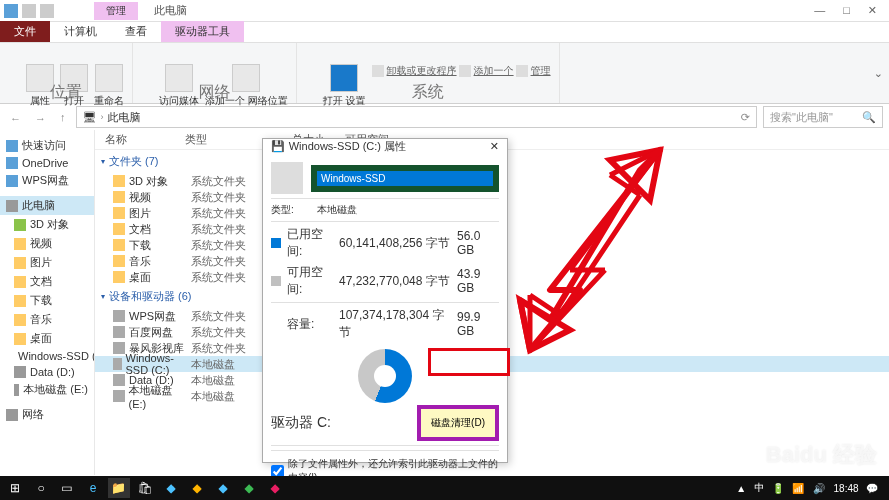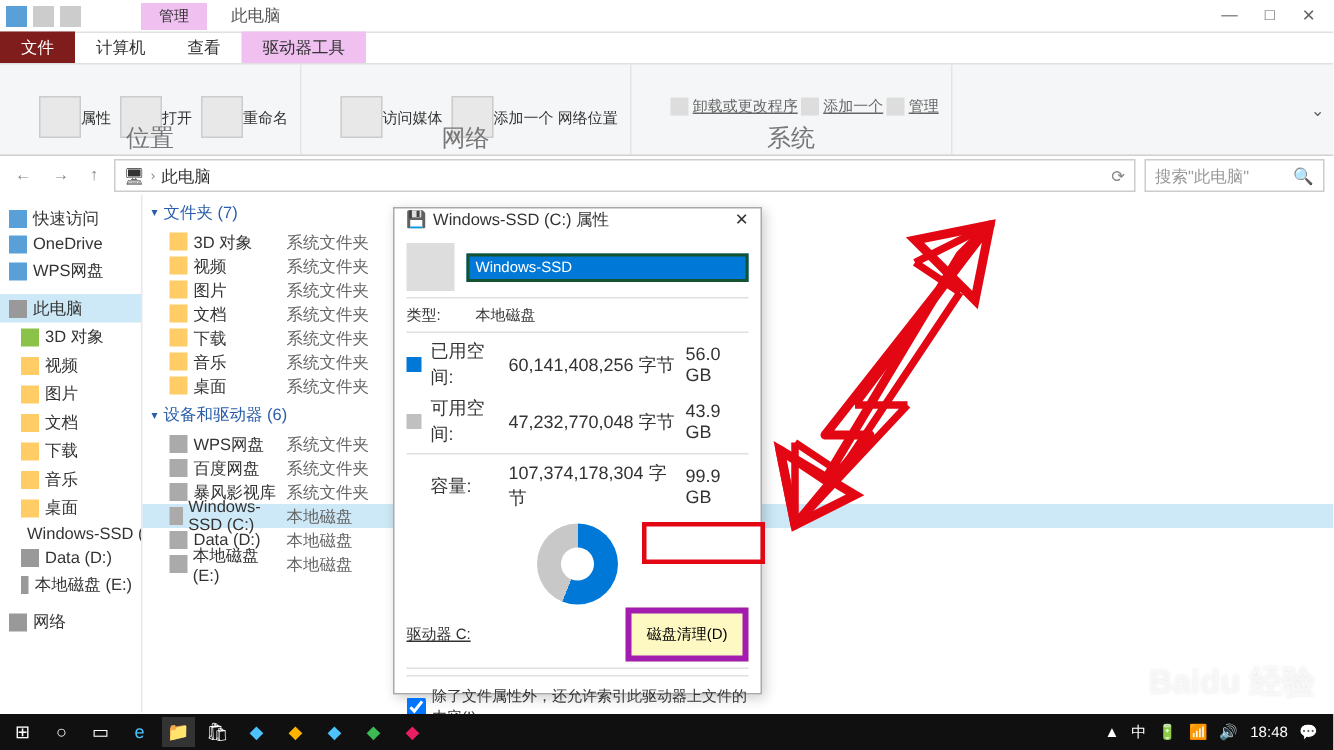--- a/index.html
+++ b/index.html
@@ -16,21 +16,21 @@
 
 .ribbon-tabs { height: 20px; display: flex; align-items: flex-end; }
 .ribbon-tabs .tab { padding: 3px 14px; font-size: 11px; cursor: default; }
 .ribbon-tabs .tab.file { background: #7f1d1d; color: #fff; }
 .ribbon-tabs .tab.ctx { background: #f0c0f0; }
 
 
 .ribbon { height: 62px; background: #f5f6f7; border-top: 1px solid #e0e0e0; border-bottom: 1px solid #d0d0d0; display: flex; }
 .ribbon .group { display: flex; flex-direction: column; align-items: center; justify-content: flex-end; border-right: 1px solid #e4e4e4; padding: 2px 8px 0; font-size: 10px; color: #666; }
 .ribbon .group .row { display: flex; gap: 6px; align-items: flex-start;}
-.ribbon .group .btn { display: flex; flex-direction: row; align-items: center; font-size: 10px; color: #333; }
+.ribbon .group .btn { display: flex; flex-direction: column; align-items: center; font-size: 10px; color: #333; }
 .ribbon .group .btn .ico { width: 28px; height: 28px; background: #e8e8e8; border:1px solid #ccc; margin-bottom:2px;}
 .ribbon .group .label { color: #777; font-size: 16px; margin-top: 2px; }
 .ribbon .group .line { font-size: 10px; display: flex; align-items: center; gap: 3px; }
 .ribbon .group .line .mini { width:12px;height:12px;background:#ddd;display:inline-block;}
 .ribbon .expand { margin-left: auto; padding: 0 6px; color: #666; align-self: center; }
 
 
 .navbar { height: 26px; display: flex; align-items: center; padding: 2px 6px; gap: 6px; }
 .navbar .navbtn { color: #888; padding: 0 4px; }
 .addr { flex: 1; border: 1px solid #ccc; height: 22px; display: flex; align-items: center; padding: 0 6px; font-size: 11px; color: #333; gap:4px;}
@@ -69,30 +69,30 @@
 
 .dialog { position: absolute; left: 262px; top: 138px; width: 246px; height: 325px; background: #fff; border: 1px solid #aaa; box-shadow: 2px 2px 8px rgba(0,0,0,0.2); font-size: 11px; display:flex; flex-direction:column;}
 .dialog .dtitle { height: 22px; display: flex; align-items: center; padding: 0 8px; }
 .dialog .dtitle .x { margin-left: auto; }
 .dialog .tabs { display: flex; border-bottom: 1px solid #ccc; padding: 0 4px;}
 .dialog .tabs .t { padding: 3px 8px; font-size: 10px; border: 1px solid transparent; border-bottom: none; }
 .dialog .tabs .t.act { border-color: #ccc; background: #fff; position: relative; top: 1px; }
 .dialog .body { padding: 8px; flex:1;}
 .dialog .field { display: flex; align-items: center; margin-bottom: 4px; font-size:10px;}
 .dialog .field .k { width: 46px; color: #333; }
-.dialog input.name { flex: 1; border: 2px solid #14532d; background:#0078d7; color:#fff; padding: 2px 4px; font-size: 10px; }
+.dialog input.name { flex: 1; border: 6px solid #14532d; background:#0078d7; color:#fff; padding: 2px 4px; font-size: 10px; }
 .dialog hr { border: none; border-top: 1px solid #e0e0e0; margin: 4px 0; }
 .dialog .usage { display: grid; grid-template-columns: 12px 48px 1fr 42px; gap: 4px; font-size: 12px; align-items: center; }
 .dialog .usage .sq { width: 10px; height: 10px; }
 .dialog .usage .sq.u { background: #0078d7; }
 .dialog .usage .sq.f { background: #c0c0c0; }
 .dialog .donut { width: 54px; height: 54px; border-radius: 50%; background: conic-gradient(#0078d7 0 202deg, #c8c8c8 202deg 360deg); margin: 8px auto 0; position: relative; }
 .dialog .donut::after { content:''; position:absolute; inset:16px; background:#fff; border-radius:50%; }
 .dialog .dclean { display:flex; align-items:center; justify-content: space-between; margin-top:2px;}
-.dialog .dclean .lbl{font-size:10px;text-decoration:underline;}
+.dialog .dclean .lbl{font-size:14px;}
 .dialog .dclean button { font-size: 10px; padding: 7px 10px; border:4px solid #a21caf; background:#fef9c3;}
 .dialog .opts { font-size: 10px; border-top:1px solid #e0e0e0; padding-top:6px;}
 .dialog .opts label { display:flex; align-items:center; gap:4px; margin-bottom:4px;}
 .dialog .btns { display:flex; justify-content:flex-end; gap:6px; padding:6px; border-top:1px solid #e0e0e0;}
 
 
 .redbox { position: absolute; border: 3px solid #e30613; left: 428px; top: 348px; width: 82px; height: 28px; pointer-events:none;}
 .arrow { position: absolute; left: 510px; top: 140px; width: 160px; height: 220px; pointer-events:none;}
 
 
@@ -156,20 +156,25 @@
       <div class="btn">
           <span class="ico"></span>
           <span>添加一个
 网络位置</span>
         </div>
     </div>
     <span class="label">网络</span>
   </div>
   <div class="group">
     <div class="row">
+      <div class="btn">
+          <span class="ico" style="background:#1979ca"></span>
+          <span>打开
+设置</span>
+        </div>
       <div style="display:flex;flex-direction:row;gap:2px;text-decoration:underline;">
         <div class="line">
             <span class="mini"></span>
             <span>卸载或更改程序</span>
           </div>
         <div class="line">
             <span class="mini"></span>
             <span>添加一个</span>
           </div>
         <div class="line">
@@ -258,20 +263,26 @@
         <span class="ico d"></span>
         <span>本地磁盘 (E:)</span>
       </li>
       <div style="height: 6px;"></div>
       <li class="hd">
         <span class="ico d"></span>
         <span>网络</span>
       </li>
     </ul>
   <div class="content">
+    <div class="cols">
+      <div class="c1">名称</div>
+      <div class="c2">类型</div>
+      <div class="c3">总大小</div>
+      <div class="c4">可用空间</div>
+    </div>
     <div class="filelist" id="filelist">
         <div class="grp"><span style="font-size:8px">▾</span> 文件夹 (7)</div>
         <div class="row">
           <div class="n">
             <span class="fi "></span>
             <span>3D 对象</span>
           </div>
           <div class="t">系统文件夹</div>
         </div>
         <div class="row">

